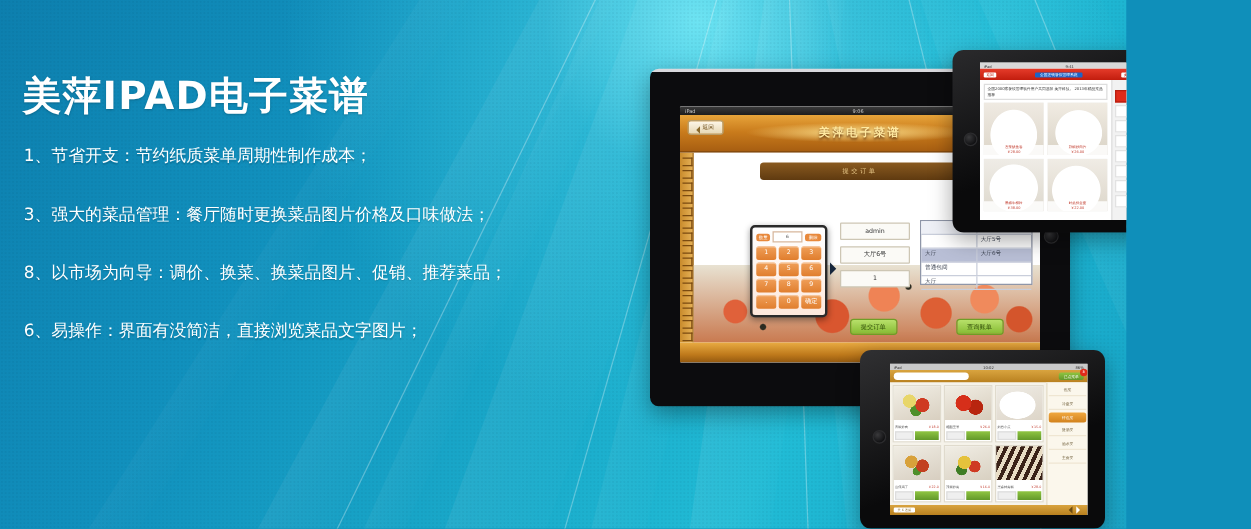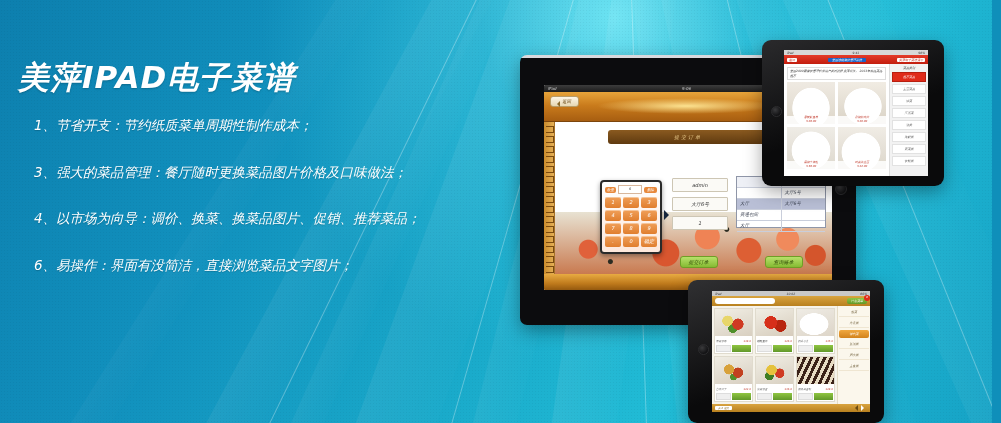--- a/index.html
+++ b/index.html
@@ -2,25 +2,24 @@
 <html><head>
 <meta charset="utf-8">
 <style>
   html,body{margin:0;padding:0;}
   body{
     width:1001px;height:423px;overflow:hidden;
     font-family:"DejaVu Sans","Liberation Sans",sans-serif;
     background:#0f8fba;
   }
   .banner{
-    position:relative;width:992px;height:423px;overflow:hidden;
+    position:relative;width:901px;height:423px;overflow:hidden;
     background:
       radial-gradient(circle at 62% 4%, rgba(110,230,245,.95) 0%, rgba(60,200,225,.55) 18%, rgba(0,0,0,0) 48%),
       linear-gradient(118deg,#0d7fae 0%,#1190bd 26%,#19a8c9 52%,#21bcd6 72%,#16a3c6 100%);
-    font-style: italic;
   }
   
   .bands{position:absolute;inset:0;overflow:hidden;pointer-events:none;}
   .band{position:absolute;top:-60%;height:240%;
         background:linear-gradient(to right, rgba(255,255,255,.10), rgba(255,255,255,.02));
         transform-origin:50% 50%;}
   .b1{left:300px;width:54px;transform:rotate(28deg);opacity:.55;}
   .b2{left:368px;width:30px;transform:rotate(24deg);opacity:.45;}
   .b3{left:420px;width:76px;transform:rotate(20deg);opacity:.60;}
   .b4{left:516px;width:42px;transform:rotate(14deg);opacity:.50;}
@@ -35,21 +34,21 @@
   .dots{position:absolute;inset:0;
         background-image:radial-gradient(rgba(0,40,60,.10) 1px, rgba(0,0,0,0) 1px);
         background-size:3px 3px;opacity:.55;pointer-events:none;}
 
   
   .copy{position:absolute;left:18px;top:62px;width:470px;color:#fff;}
   .headline{
     font-size:31px;font-weight:bold;letter-spacing:1px;line-height:1;
     margin:0 0 26px 0;text-shadow:0 1px 2px rgba(0,0,0,.22);
   }
-  .bullets{list-style:none;margin:16px;padding:0;}
+  .bullets{list-style:none;margin:1px;padding:0;}
   .bullets li{font-size:13.5px;line-height:1;margin-bottom:33px;color:#ffffff;
               text-shadow:0 1px 1px rgba(0,0,0,.18);white-space:nowrap;}
 
   
   .tablet{position:absolute;background:#0b0b0c;box-shadow:0 6px 18px rgba(0,0,0,.35);}
   .tablet .screen{position:absolute;overflow:hidden;background:#fff;}
   .homebtn{position:absolute;border-radius:50%;
            background:radial-gradient(circle at 35% 32%,#3a3a3c,#121214 70%);
            border:1px solid #2c2c2e;}
 
@@ -214,21 +213,21 @@
     <div class="hair" style="left:790px;transform:rotate(-14deg)"></div>
     <div class="hair" style="left:930px;transform:rotate(-22deg)"></div>
   </div>
   <div class="dots"></div>
 
   <div class="copy">
     <h1 class="headline">美萍IPAD电子菜谱</h1>
     <ul class="bullets">
       <li>1、节省开支：节约纸质菜单周期性制作成本；</li>
       <li>3、强大的菜品管理：餐厅随时更换菜品图片价格及口味做法；</li>
-      <li>4、以市场为向导：调价、换菜、换菜品图片、促销、推荐菜品；</li>
+      <li>8、以市场为向导：调价、换菜、换菜品图片、促销、推荐菜品；</li>
       <li>6、易操作：界面有没简洁，直接浏览菜品文字图片；</li>
     </ul>
   </div>
 
   <div class="tablet" id="tablet-main">
     <div class="homebtn"></div>
     <div class="screen">
 
       <div class="m-status">
         <span>iPad</span>
@@ -254,20 +253,21 @@
             <i style="top:134px"></i>
             <i style="top:144px"></i>
             <i style="top:154px"></i>
         </div>
 
         <div class="m-food"></div>
 
         <div class="m-topbar">
           <div class="glow"></div>
           <div class="m-back">返回</div>
+          <div class="m-title">美萍电子菜谱</div>
         </div>
 
         <div class="m-sub">提交订单</div>
 
         <div class="m-keypad">
           <div class="m-kdisp">
             <span class="lbl">数量</span>
             <span class="val">6</span>
             <span class="del">删除</span>
           </div>

